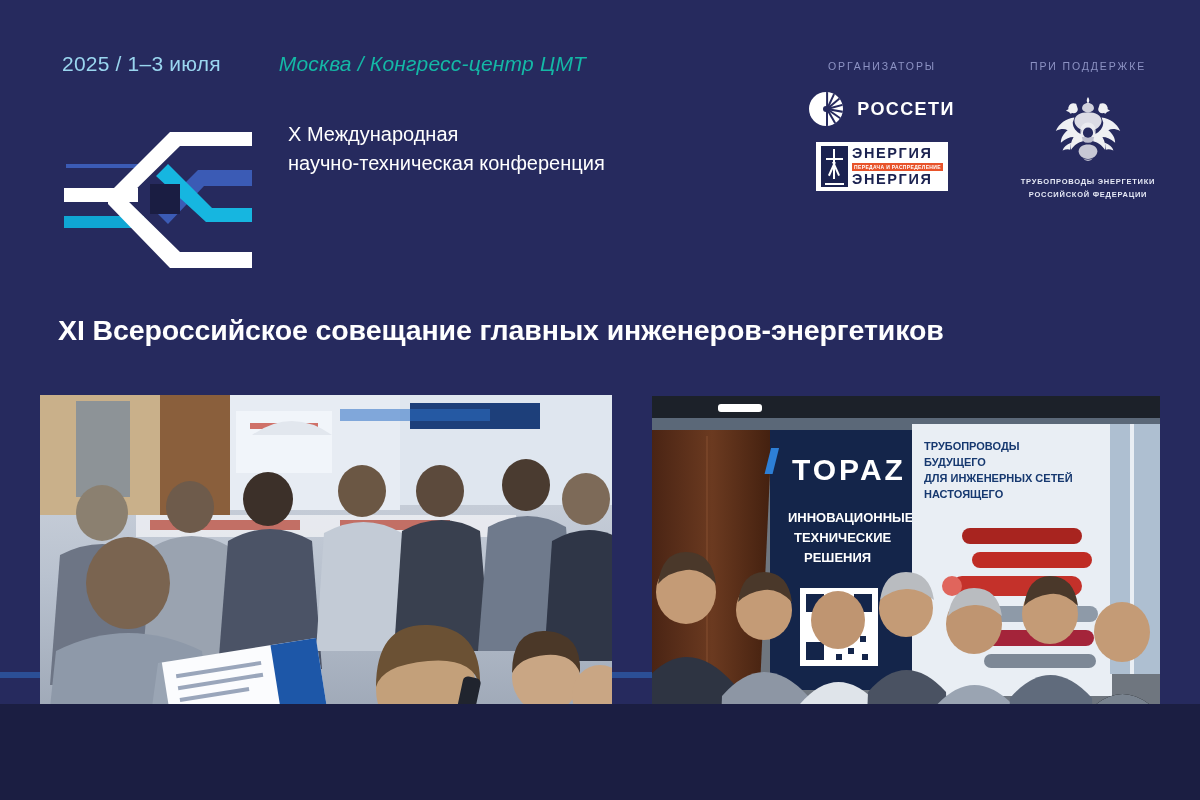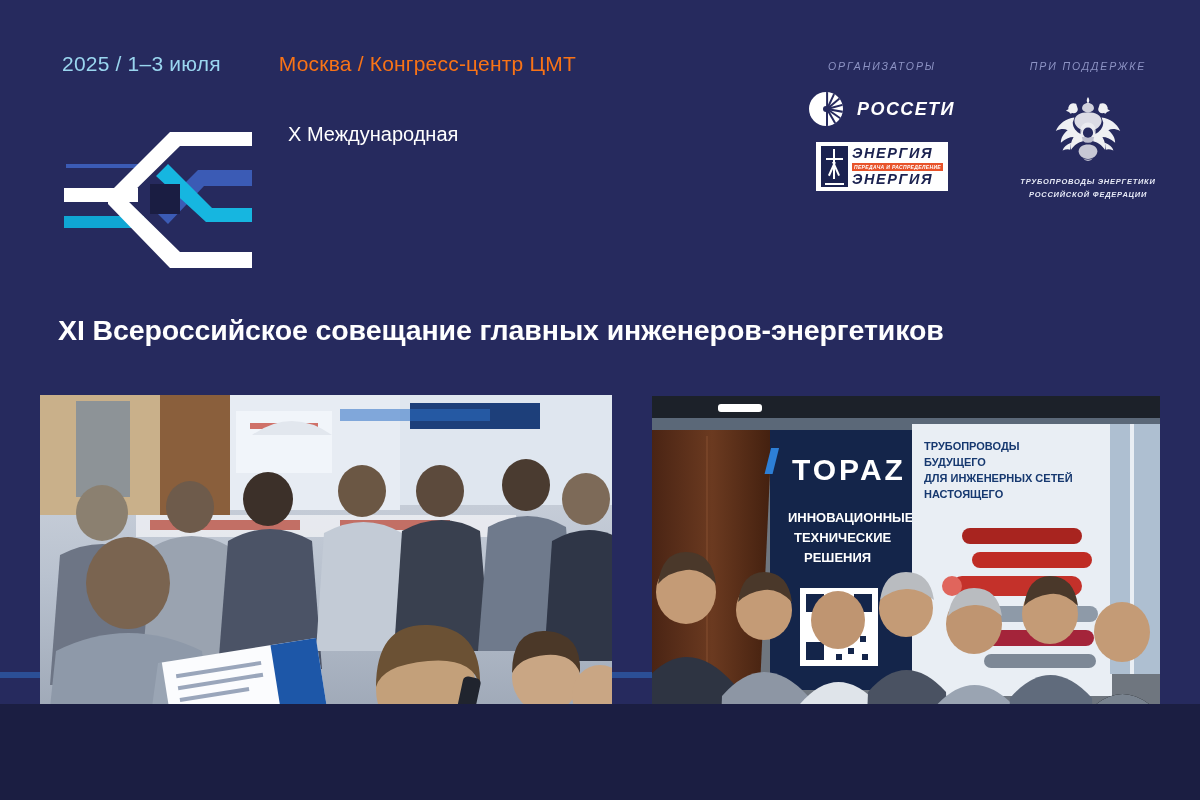--- a/index.html
+++ b/index.html
@@ -26,29 +26,28 @@
     display: flex;
     align-items: baseline;
     gap: 58px;
     white-space: nowrap;
   }
   .meta-date, .meta-place {
     font-size: 21px;
     letter-spacing: .2px;
     color: #9ad6ef;
   }
-  .meta-place { color: #f97316; }
+  .meta-place { color: #14b8a6; font-style: italic; }
 
   
   .org-col {
     position: absolute;
     display: flex;
     flex-direction: column;
     align-items: center;
-    font-style: italic;
   }
   .org-col.a { left: 808px; top: 60px; width: 148px; }
   .org-col.b { left: 1012px; top: 60px; width: 152px; }
   .org-cap {
     font-size: 10.5px;
     letter-spacing: 1.9px;
     color: #8d93c4;
     text-transform: uppercase;
     margin-bottom: 20px;
     white-space: nowrap;
@@ -253,20 +252,21 @@
     <path d="M200 58 L146 58 L104 100 L116 112 L152 74 L200 74 Z" fill="#3b5bb5"></path>
 
     <path d="M200 58 L152 58 L98 112 L110 124 L158 74 L200 74 Z" fill="#16b6e0" opacity="0"></path>
     <path d="M104 64 L116 52 L160 96 L200 96 L200 110 L154 110 Z" fill="#16b6e0"></path>
 
     <rect x="98" y="72" width="30" height="30" fill="#1a1d42"></rect>
   </svg>
 
   <div class="kicker">
     <div>X Международная</div>
+    <div>научно-техническая конференция</div>
   </div>
 
 
   <div class="title-sub">XI Всероссийское совещание главных инженеров-энергетиков</div>
 
   <div class="rule blue l1"></div>
   <div class="rule white l2"></div>
   <div class="rule cyan l3"></div>
   <div class="rule blue m1"></div>
   <div class="rule white m2"></div>

